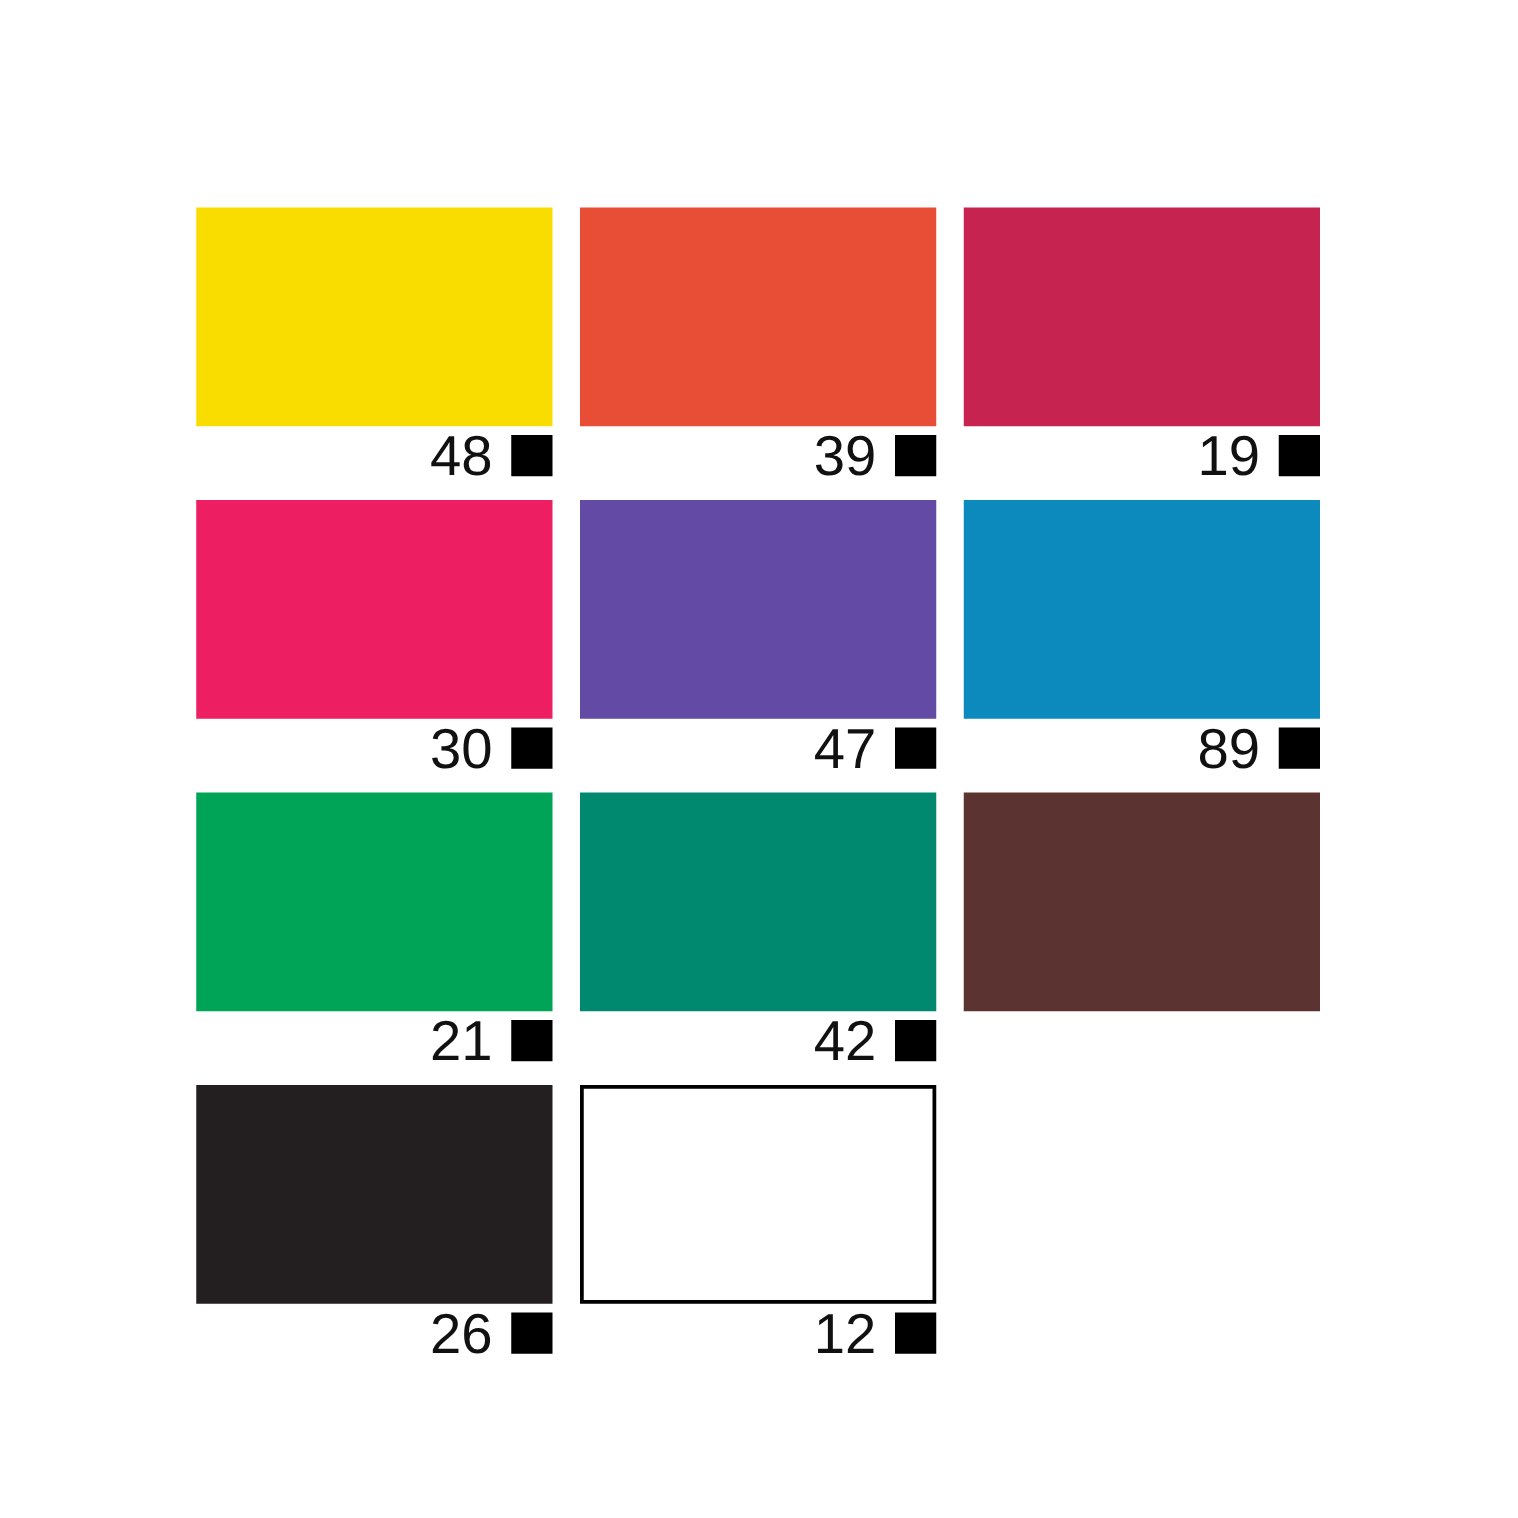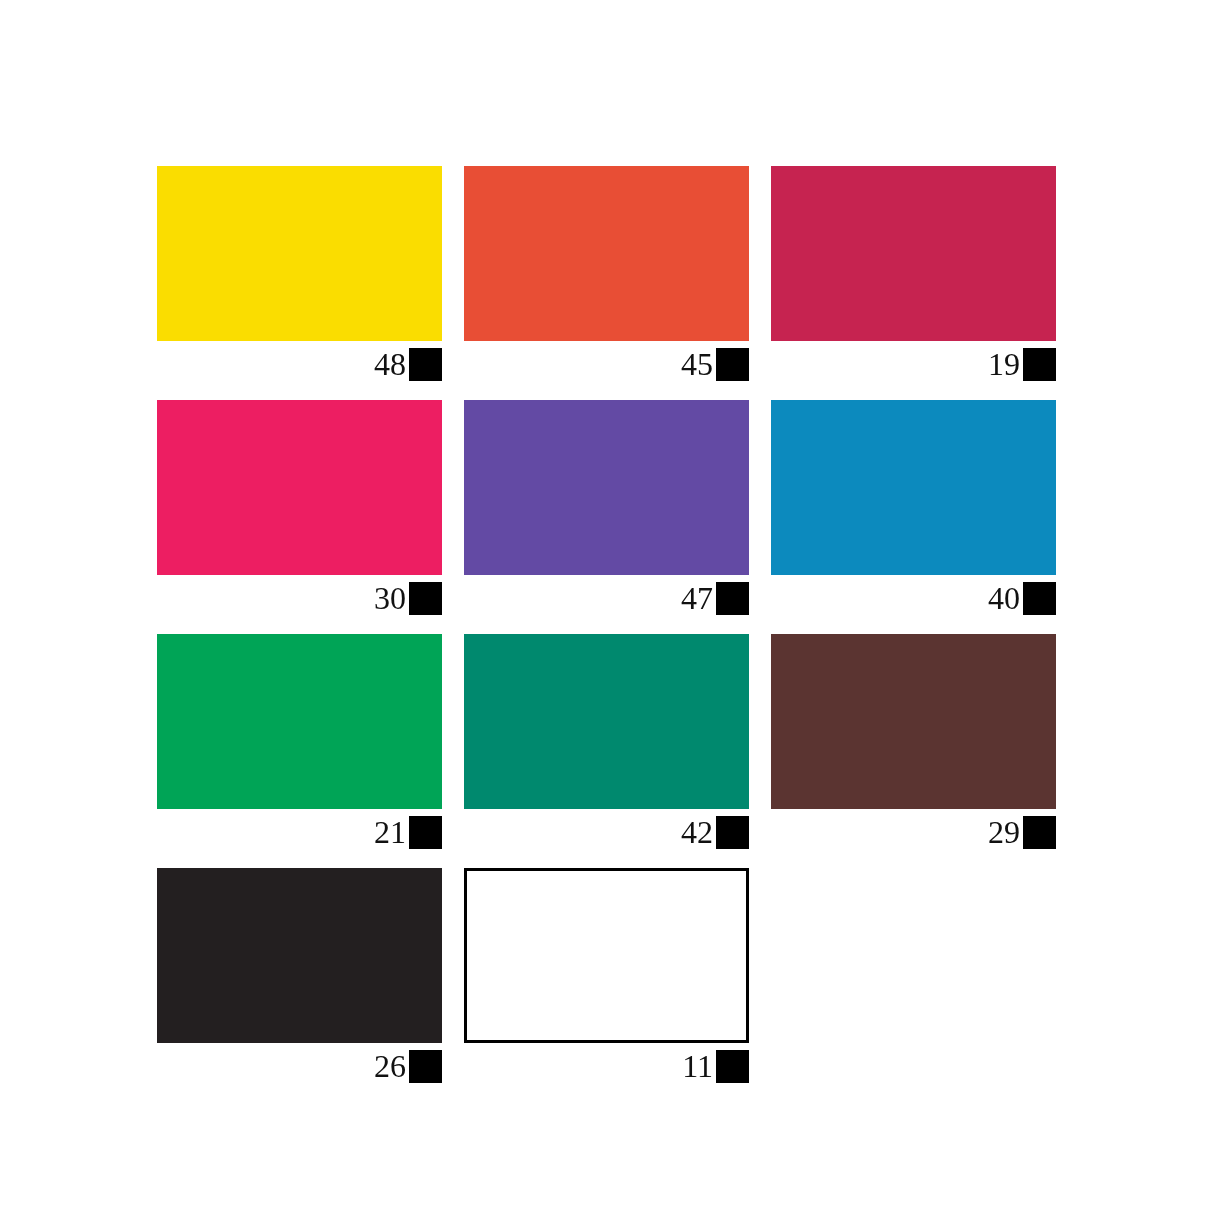--- a/index.html
+++ b/index.html
@@ -59,27 +59,27 @@
     top: 175px;
     width: 285px;
     height: 46px;
     display: flex;
     align-items: center;
     justify-content: flex-end;
     gap: 0px;
   }
 
   .swatch-number {
-    font-family: Liberation Serif, serif;
-    font-size: 32px;
+    font-family: Liberation Sans, sans-serif;
+    font-size: 45px;
     font-weight: 400;
     line-height: 1;
     color: #111111;
     letter-spacing: 0px;
-    padding-right: 3px;
+    padding-right: 15px;
     white-space: nowrap;
   }
 
   .swatch-marker {
     width: 33px;
     height: 33px;
     background: #000000;
     flex: 0 0 auto;
     display: block;
   }
@@ -92,21 +92,21 @@
       <div class="swatch-cell">
         <div class="swatch-chip" style="background-color: rgb(250, 221, 0);"></div>
         <div class="swatch-caption">
           <span class="swatch-number">48</span>
           <span class="swatch-marker" style="background-color: rgb(0, 0, 0);"></span>
         </div>
       </div>
       <div class="swatch-cell">
         <div class="swatch-chip" style="background-color: rgb(232, 78, 53);"></div>
         <div class="swatch-caption">
-          <span class="swatch-number">45</span>
+          <span class="swatch-number">39</span>
           <span class="swatch-marker" style="background-color: rgb(0, 0, 0);"></span>
         </div>
       </div>
       <div class="swatch-cell">
         <div class="swatch-chip" style="background-color: rgb(198, 35, 80);"></div>
         <div class="swatch-caption">
           <span class="swatch-number">19</span>
           <span class="swatch-marker" style="background-color: rgb(0, 0, 0);"></span>
         </div>
       </div>
@@ -120,53 +120,49 @@
       <div class="swatch-cell">
         <div class="swatch-chip" style="background-color: rgb(99, 74, 164);"></div>
         <div class="swatch-caption">
           <span class="swatch-number">47</span>
           <span class="swatch-marker" style="background-color: rgb(0, 0, 0);"></span>
         </div>
       </div>
       <div class="swatch-cell">
         <div class="swatch-chip" style="background-color: rgb(12, 138, 190);"></div>
         <div class="swatch-caption">
-          <span class="swatch-number">40</span>
+          <span class="swatch-number">89</span>
           <span class="swatch-marker" style="background-color: rgb(0, 0, 0);"></span>
         </div>
       </div>
       <div class="swatch-cell">
         <div class="swatch-chip" style="background-color: rgb(0, 164, 86);"></div>
         <div class="swatch-caption">
           <span class="swatch-number">21</span>
           <span class="swatch-marker" style="background-color: rgb(0, 0, 0);"></span>
         </div>
       </div>
       <div class="swatch-cell">
         <div class="swatch-chip" style="background-color: rgb(0, 137, 110);"></div>
         <div class="swatch-caption">
           <span class="swatch-number">42</span>
           <span class="swatch-marker" style="background-color: rgb(0, 0, 0);"></span>
         </div>
       </div>
       <div class="swatch-cell">
         <div class="swatch-chip" style="background-color: rgb(91, 52, 49);"></div>
-        <div class="swatch-caption">
-          <span class="swatch-number">29</span>
-          <span class="swatch-marker" style="background-color: rgb(0, 0, 0);"></span>
-        </div>
       </div>
       <div class="swatch-cell">
         <div class="swatch-chip" style="background-color: rgb(35, 31, 32);"></div>
         <div class="swatch-caption">
           <span class="swatch-number">26</span>
           <span class="swatch-marker" style="background-color: rgb(0, 0, 0);"></span>
         </div>
       </div>
       <div class="swatch-cell">
         <div class="swatch-chip outlined" style="background-color: rgb(255, 255, 255);"></div>
         <div class="swatch-caption">
-          <span class="swatch-number">11</span>
+          <span class="swatch-number">12</span>
           <span class="swatch-marker" style="background-color: rgb(0, 0, 0);"></span>
         </div>
       </div>
     </div>
 </div>
 
 </body></html>

